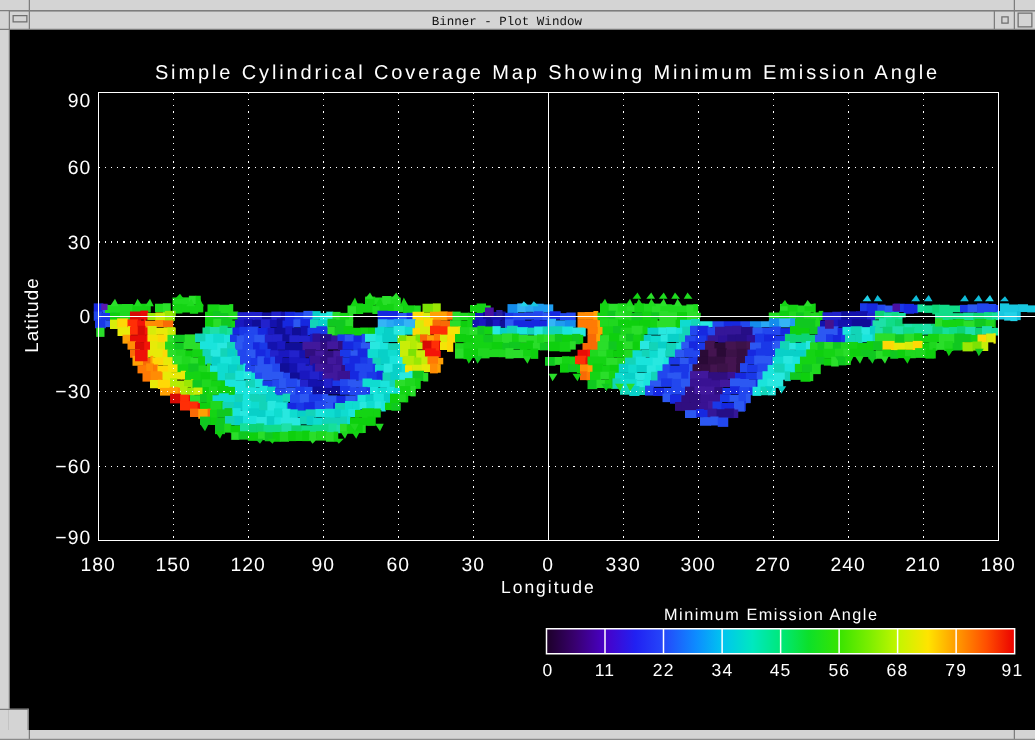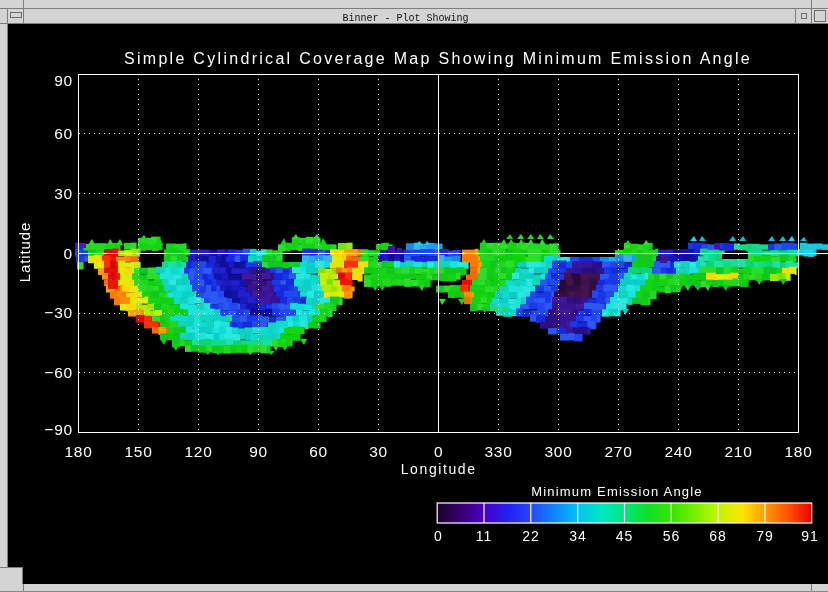--- a/index.html
+++ b/index.html
@@ -1402,21 +1402,21 @@
    <text x="718" y="541">68</text>
    <text x="765" y="541">79</text>
    <text x="810" y="541">91</text>
   </g>
  </svg>
 
  <div class="fr" style="left:0;top:0;width:828px;height:9px;"></div>
  <div class="fr" style="left:0;top:0;width:8px;height:592px;"></div>
  <div class="fr" style="left:0;top:584px;width:828px;height:8px;"></div>
  <div id="title"></div>
- <div id="ttext">Binner - Plot Showing</div>
+ <div id="ttext">Binner - Plot Window</div>
 
  <div class="ln" style="left:0;top:8px;width:828px;height:1px;"></div>
  <div class="ln" style="left:7px;top:8px;width:1px;height:576px;"></div>
  <div class="ln" style="left:0;top:23px;width:828px;height:1px;"></div>
  <div class="ln" style="left:23px;top:0;width:1px;height:24px;"></div>
  <div class="ln" style="left:811px;top:0;width:1px;height:24px;"></div>
  <div class="ln" style="left:795px;top:8px;width:1px;height:16px;"></div>
 
  <div class="fr" style="left:7px;top:567px;width:16px;height:17px;"></div>
  <div class="ln" style="left:0;top:567px;width:23px;height:1px;"></div>

